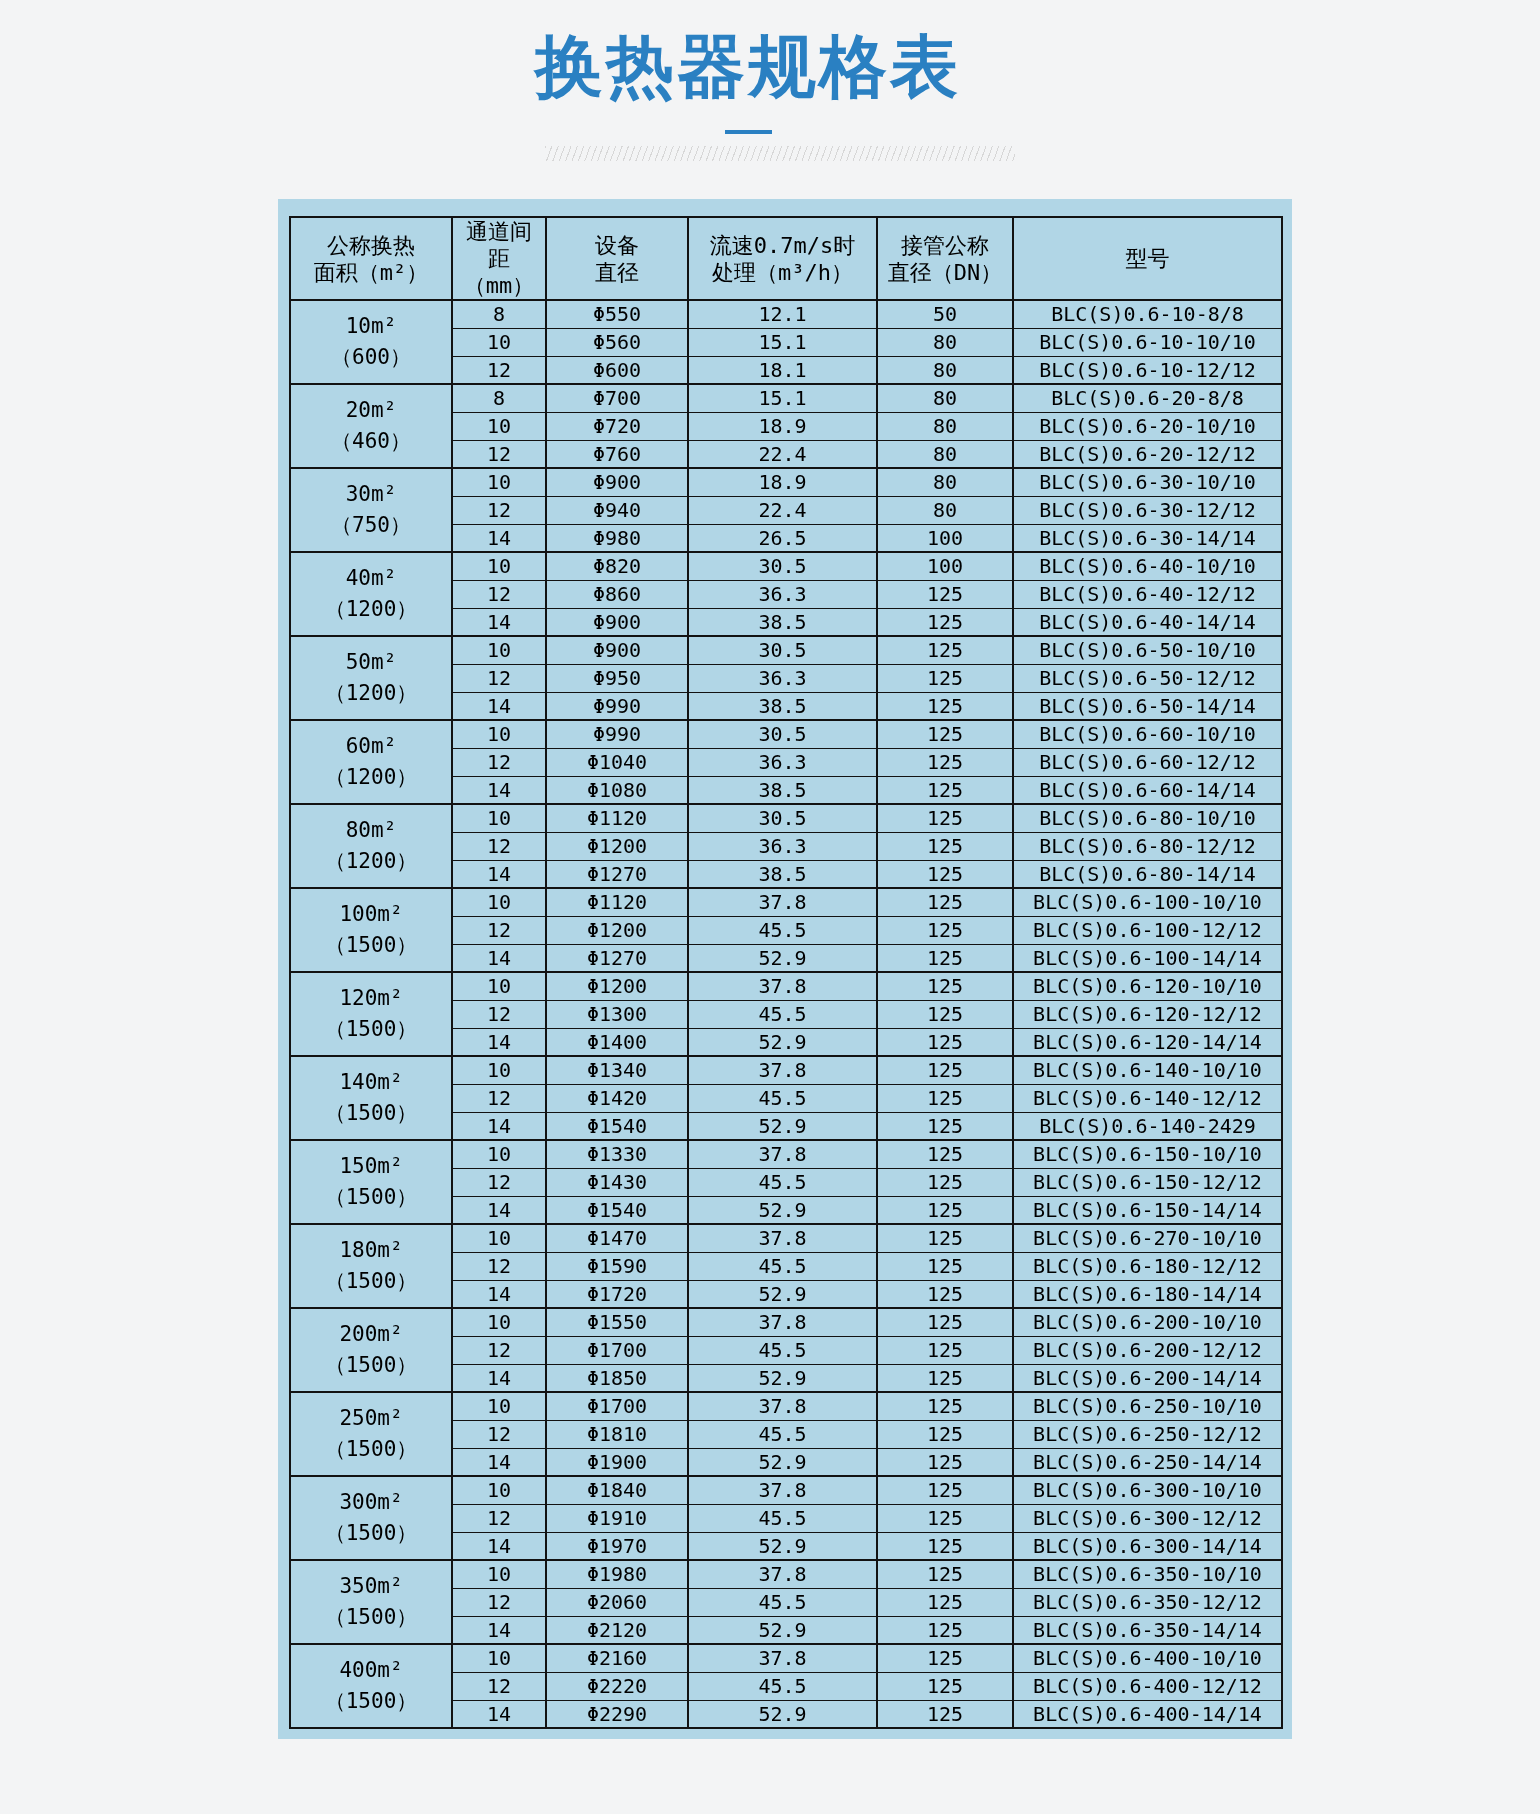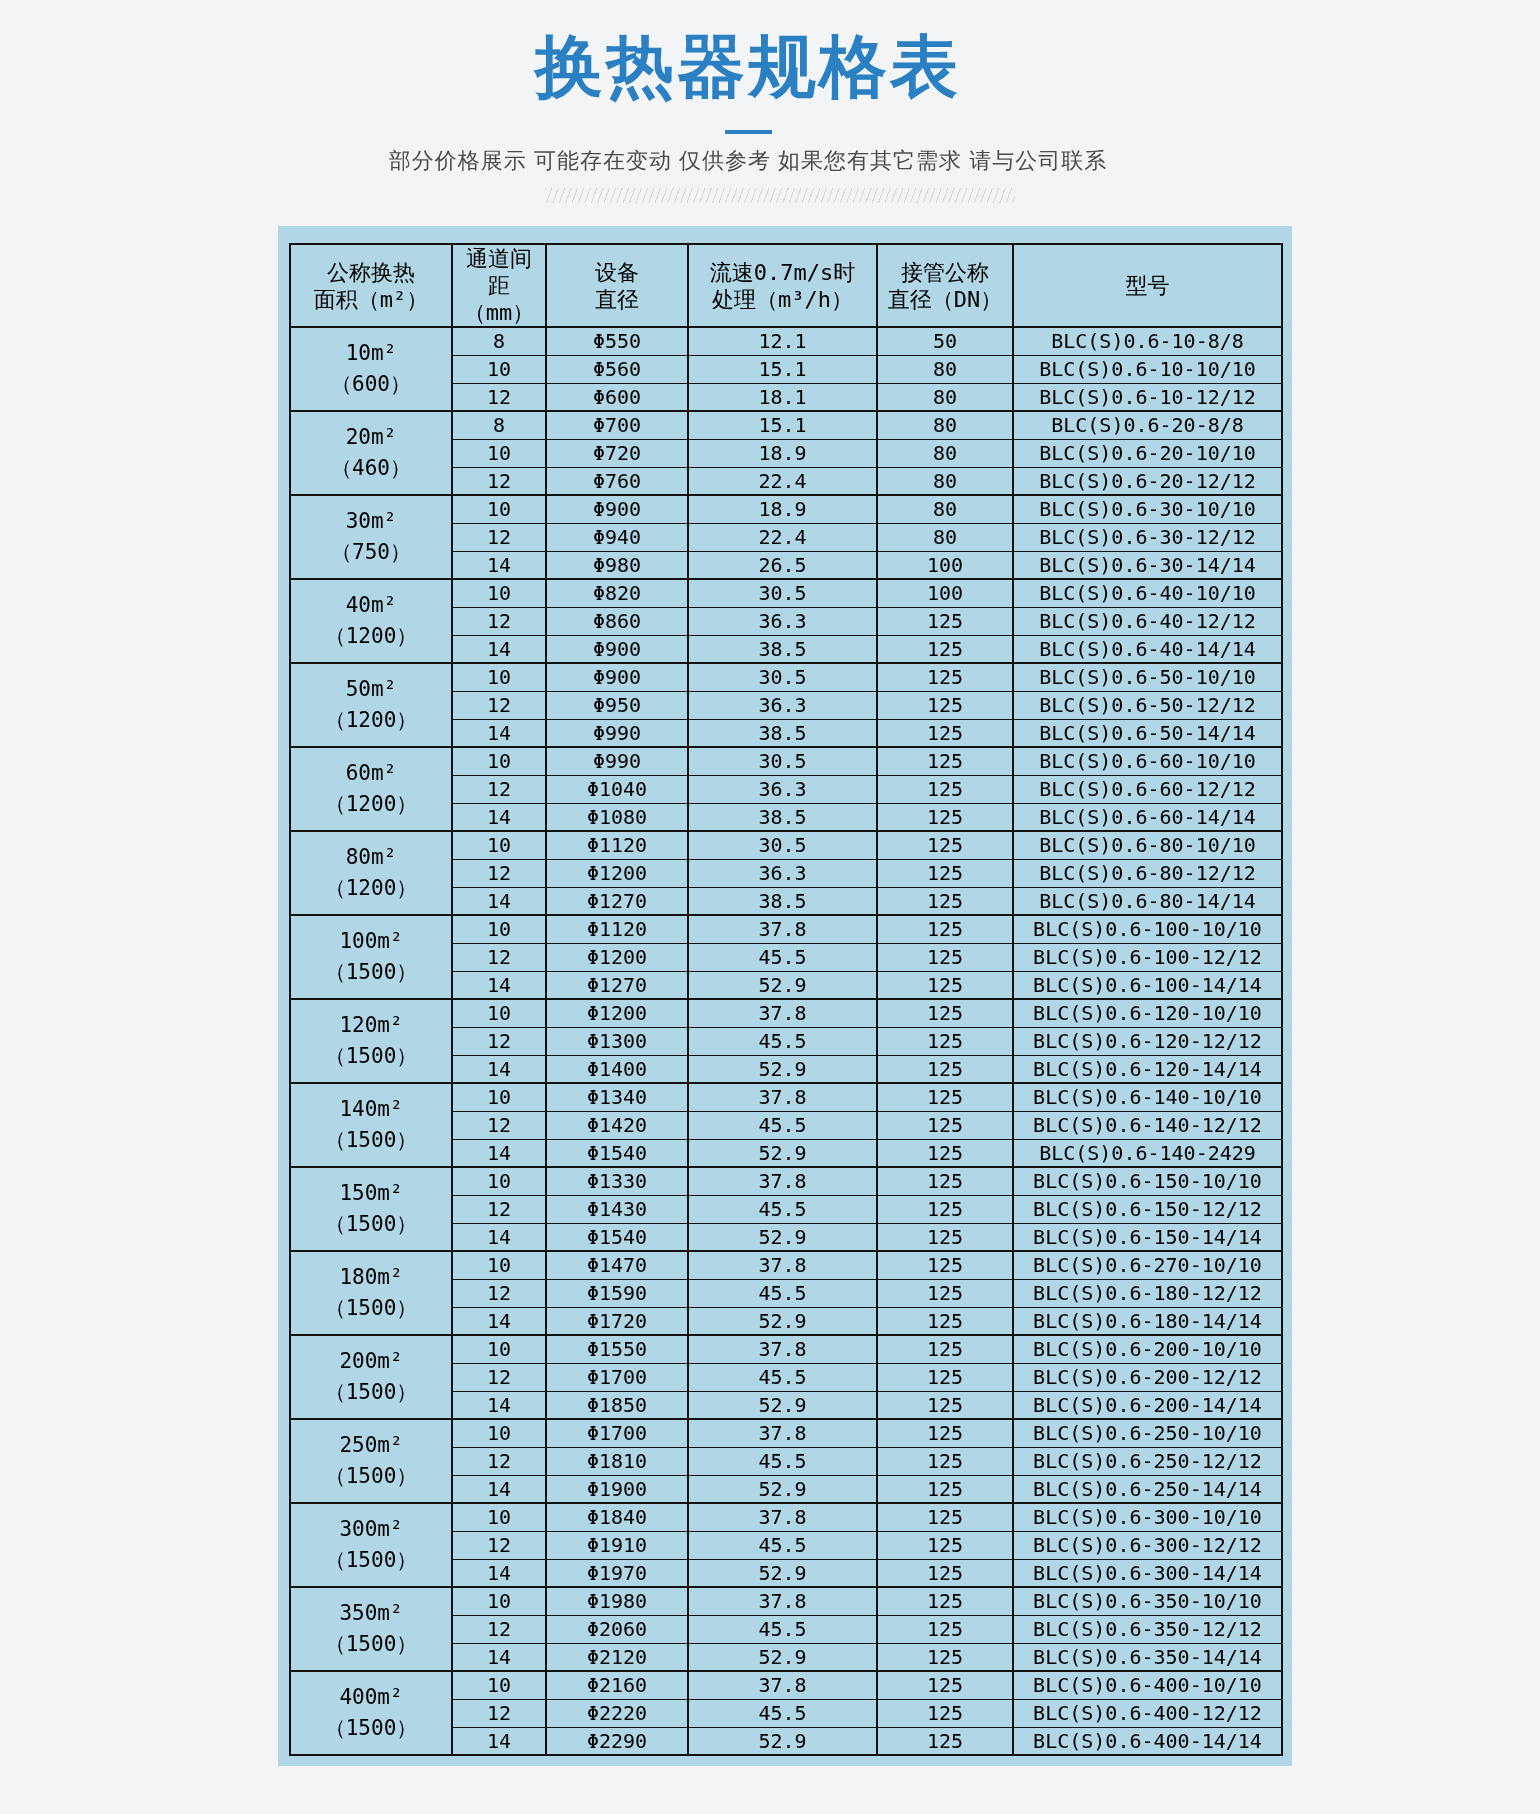--- a/index.html
+++ b/index.html
@@ -43,21 +43,21 @@
     margin: 12px auto 0 auto;
     margin-left: 545px; 
     background: repeating-linear-gradient(
       110deg,
       #d7d7d7 0px, #d7d7d7 1px,
       transparent 1px, transparent 6px
     );
   }
   .table-panel {
     width: 1014px;
-    margin: 23px auto 0 auto;
+    margin: 38px auto 0 auto;
     margin-left: 278px;
     background: #b1d6e6;
     padding: 17px 5px 10px 11px;
   }
   table.spec-table {
     width: 992px;
     border-collapse: collapse;
     table-layout: fixed;
     background: #b1d6e6;
     font-family: "DejaVu Sans Mono", "Liberation Mono", monospace;
@@ -101,21 +101,20 @@
 </style>
 </head>
 <body>
 
 <div class="page">
 
   <div class="page-title">换热器规格表</div>
 
   <div class="title-underline"></div>
 
-  <div class="page-subtitle">部分价格展示 可能存在变动 仅供参考 如果您有其它需求 请与公司联系</div>
 
   <div class="hatch-strip"></div>
 
   <div class="table-panel">
     <table class="spec-table">
       <colgroup>
         <col class="c1">
           <col class="c2">
           <col class="c3">
         <col class="c4">

